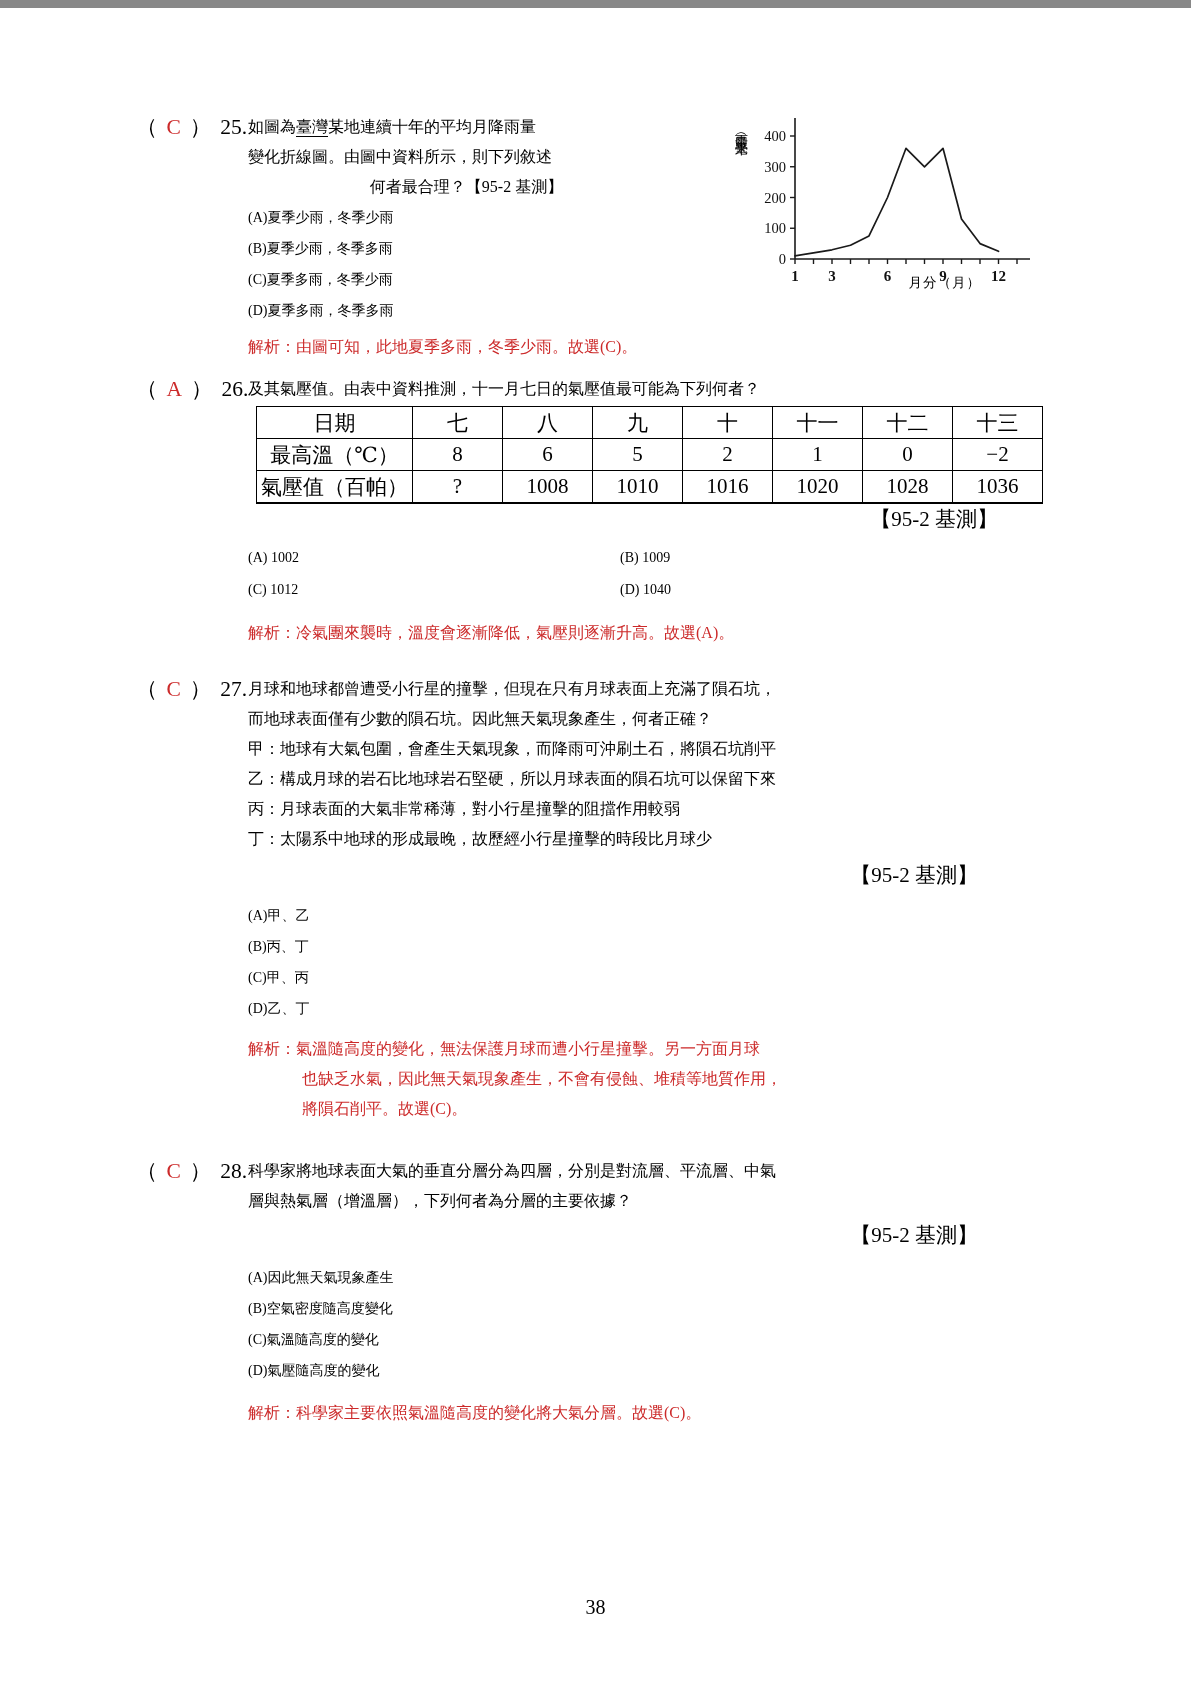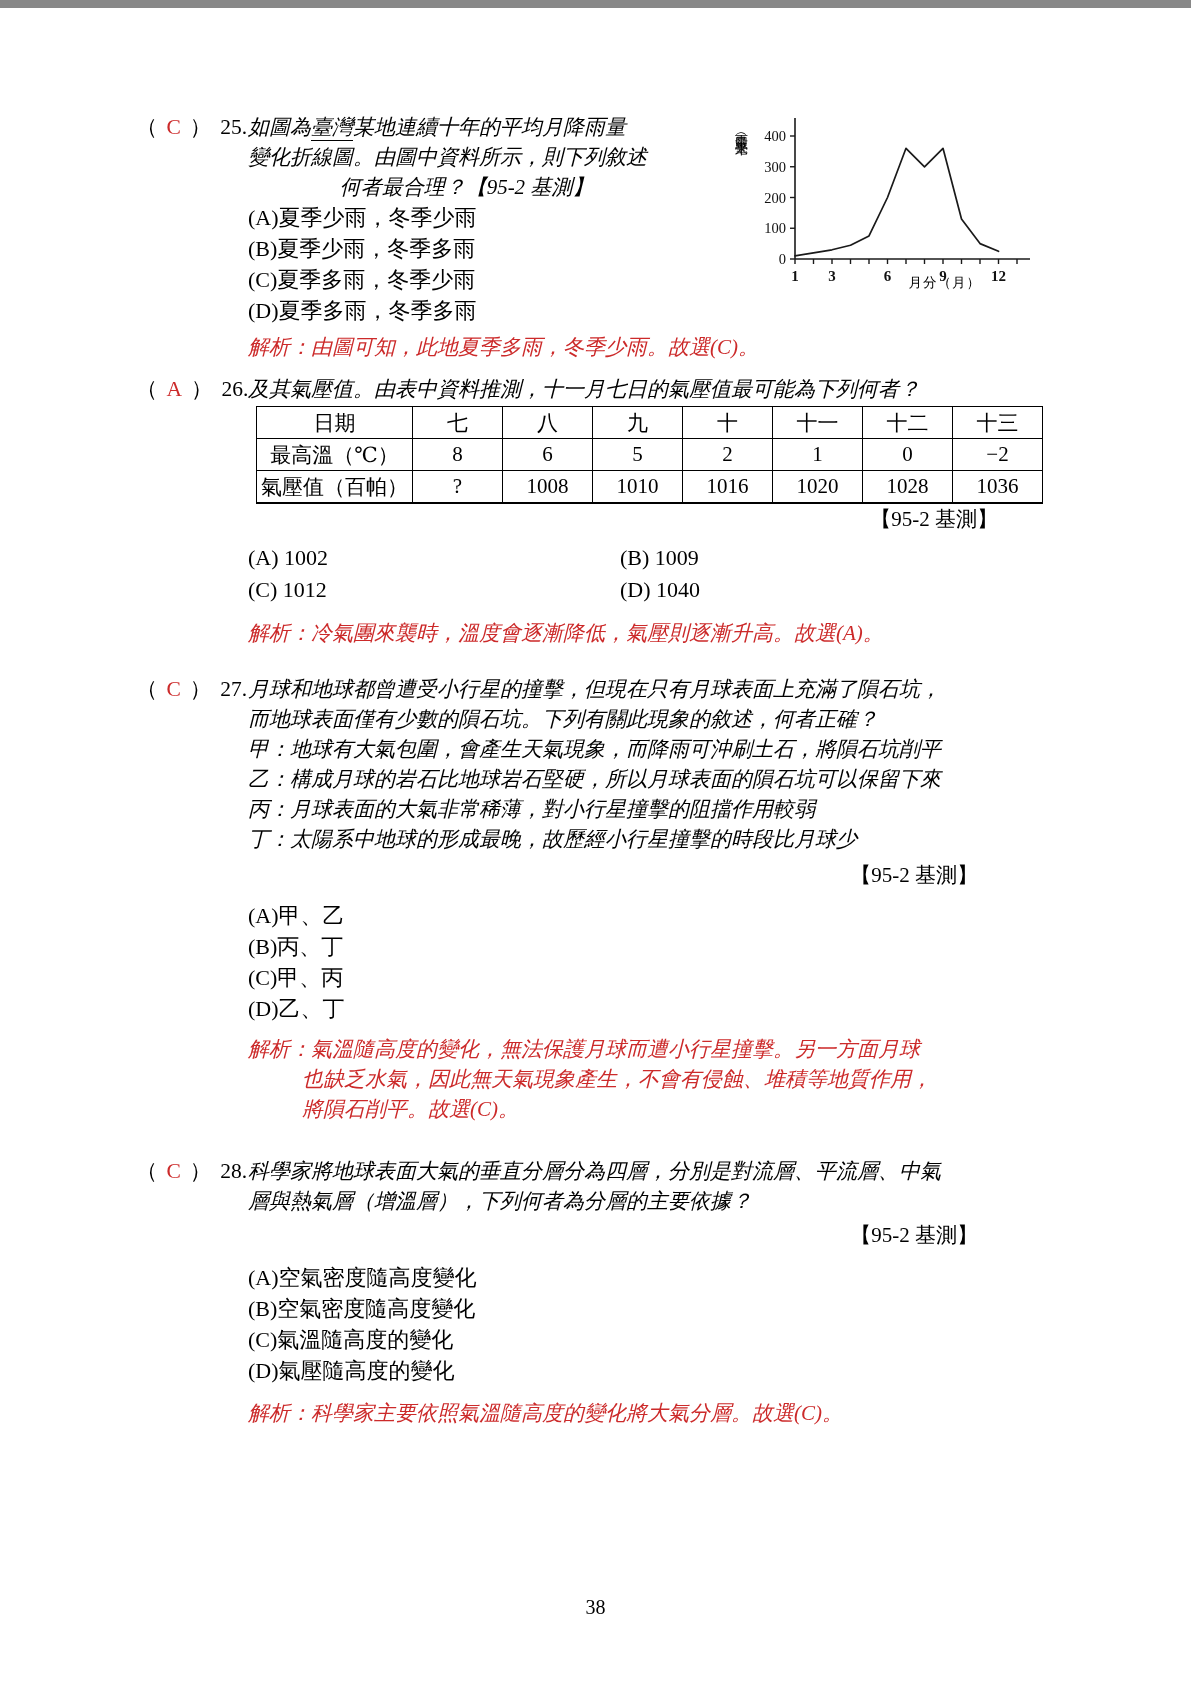--- a/index.html
+++ b/index.html
@@ -15,26 +15,26 @@
     padding-top:104px;
   }
   .sec { position:relative; padding-left:248px; }
   .anshead {
     position:absolute; left:136px; top:0;
     height:30px; line-height:30px;
     font-size:21.5px; white-space:nowrap;
   }
   .ans-letter { color:#cc2a2a; margin:0 9px; }
   .qnum { margin-left:9px; }
-  .bline { height:30px; line-height:30px; font-size:21px; white-space:nowrap;font-style:italic; }
+  .bline { height:30px; line-height:30px; font-size:16px; white-space:nowrap; }
   .uname { border-bottom:1.5px solid #000; padding-bottom:1px; }
   .line-with-tag { width:437px; display:flex; justify-content:center; }
   .tagline { width:730px; text-align:right; height:30px; line-height:30px; font-size:21px; }
   .tagline.q26 { width:750px; }
-  .opt { height:31px; line-height:31px; font-size:22px; white-space:nowrap; }
+  .opt { height:31px; line-height:31px; font-size:14px; white-space:nowrap; }
   .optgrid { display:grid; grid-template-columns:372px auto; margin-top:8px; }
   .optgrid .opt { height:32px; line-height:32px; }
   .expl { color:#cc2a2a; }
   .expl .bline { color:#cc2a2a; }
   .expl-cont { margin-left:54px; }
 
   
   .wtable { border-collapse:collapse; margin-left:8px; margin-top:2px; }
   .wtable td {
     border:1.2px solid #000;
@@ -174,21 +174,21 @@
     <div class="expl" style="margin-top:12px;">
       <div class="bline">解析：冷氣團來襲時，溫度會逐漸降低，氣壓則逐漸升高。故選(A)。</div>
     </div>
   </div>
 
   <div class="sec" style="margin-top:26px;">
     <div class="anshead">
       <span>（</span><span class="ans-letter">C</span><span>）</span><span class="qnum">27.</span>
     </div>
     <div class="bline">月球和地球都曾遭受小行星的撞擊，但現在只有月球表面上充滿了隕石坑，</div>
-    <div class="bline">而地球表面僅有少數的隕石坑。下列有關此現象的敘述，何者正確？</div>
+    <div class="bline">而地球表面僅有少數的隕石坑。因此無天氣現象產生，何者正確？</div>
     <div class="bline">甲：地球有大氣包圍，會產生天氣現象，而降雨可沖刷土石，將隕石坑削平</div>
     <div class="bline">乙：構成月球的岩石比地球岩石堅硬，所以月球表面的隕石坑可以保留下來</div>
     <div class="bline">丙：月球表面的大氣非常稀薄，對小行星撞擊的阻擋作用較弱</div>
     <div class="bline">丁：太陽系中地球的形成最晚，故歷經小行星撞擊的時段比月球少</div>
     <div class="tagline" style="margin-top:6px;">【95-2 基測】</div>
     <div style="margin-top:10px;">
       <div class="opt">(A)甲、乙</div>
       <div class="opt">(B)丙、丁</div>
       <div class="opt">(C)甲、丙</div>
       <div class="opt">(D)乙、丁</div>
@@ -201,21 +201,21 @@
   </div>
 
   <div class="sec" style="margin-top:32px;">
     <div class="anshead">
       <span>（</span><span class="ans-letter">C</span><span>）</span><span class="qnum">28.</span>
     </div>
     <div class="bline">科學家將地球表面大氣的垂直分層分為四層，分別是對流層、平流層、中氣</div>
     <div class="bline">層與熱氣層（增溫層），下列何者為分層的主要依據？</div>
     <div class="tagline" style="margin-top:4px;">【95-2 基測】</div>
     <div style="margin-top:12px;">
-      <div class="opt">(A)空氣密度隨高度變化</div>
+      <div class="opt">(A)因此無天氣現象產生</div>
       <div class="opt">(B)空氣密度隨高度變化</div>
       <div class="opt">(C)氣溫隨高度的變化</div>
       <div class="opt">(D)氣壓隨高度的變化</div>
     </div>
     <div class="expl" style="margin-top:12px;">
       <div class="bline">解析：科學家主要依照氣溫隨高度的變化將大氣分層。故選(C)。</div>
     </div>
   </div>
 
   <div class="pagenum">38</div>

